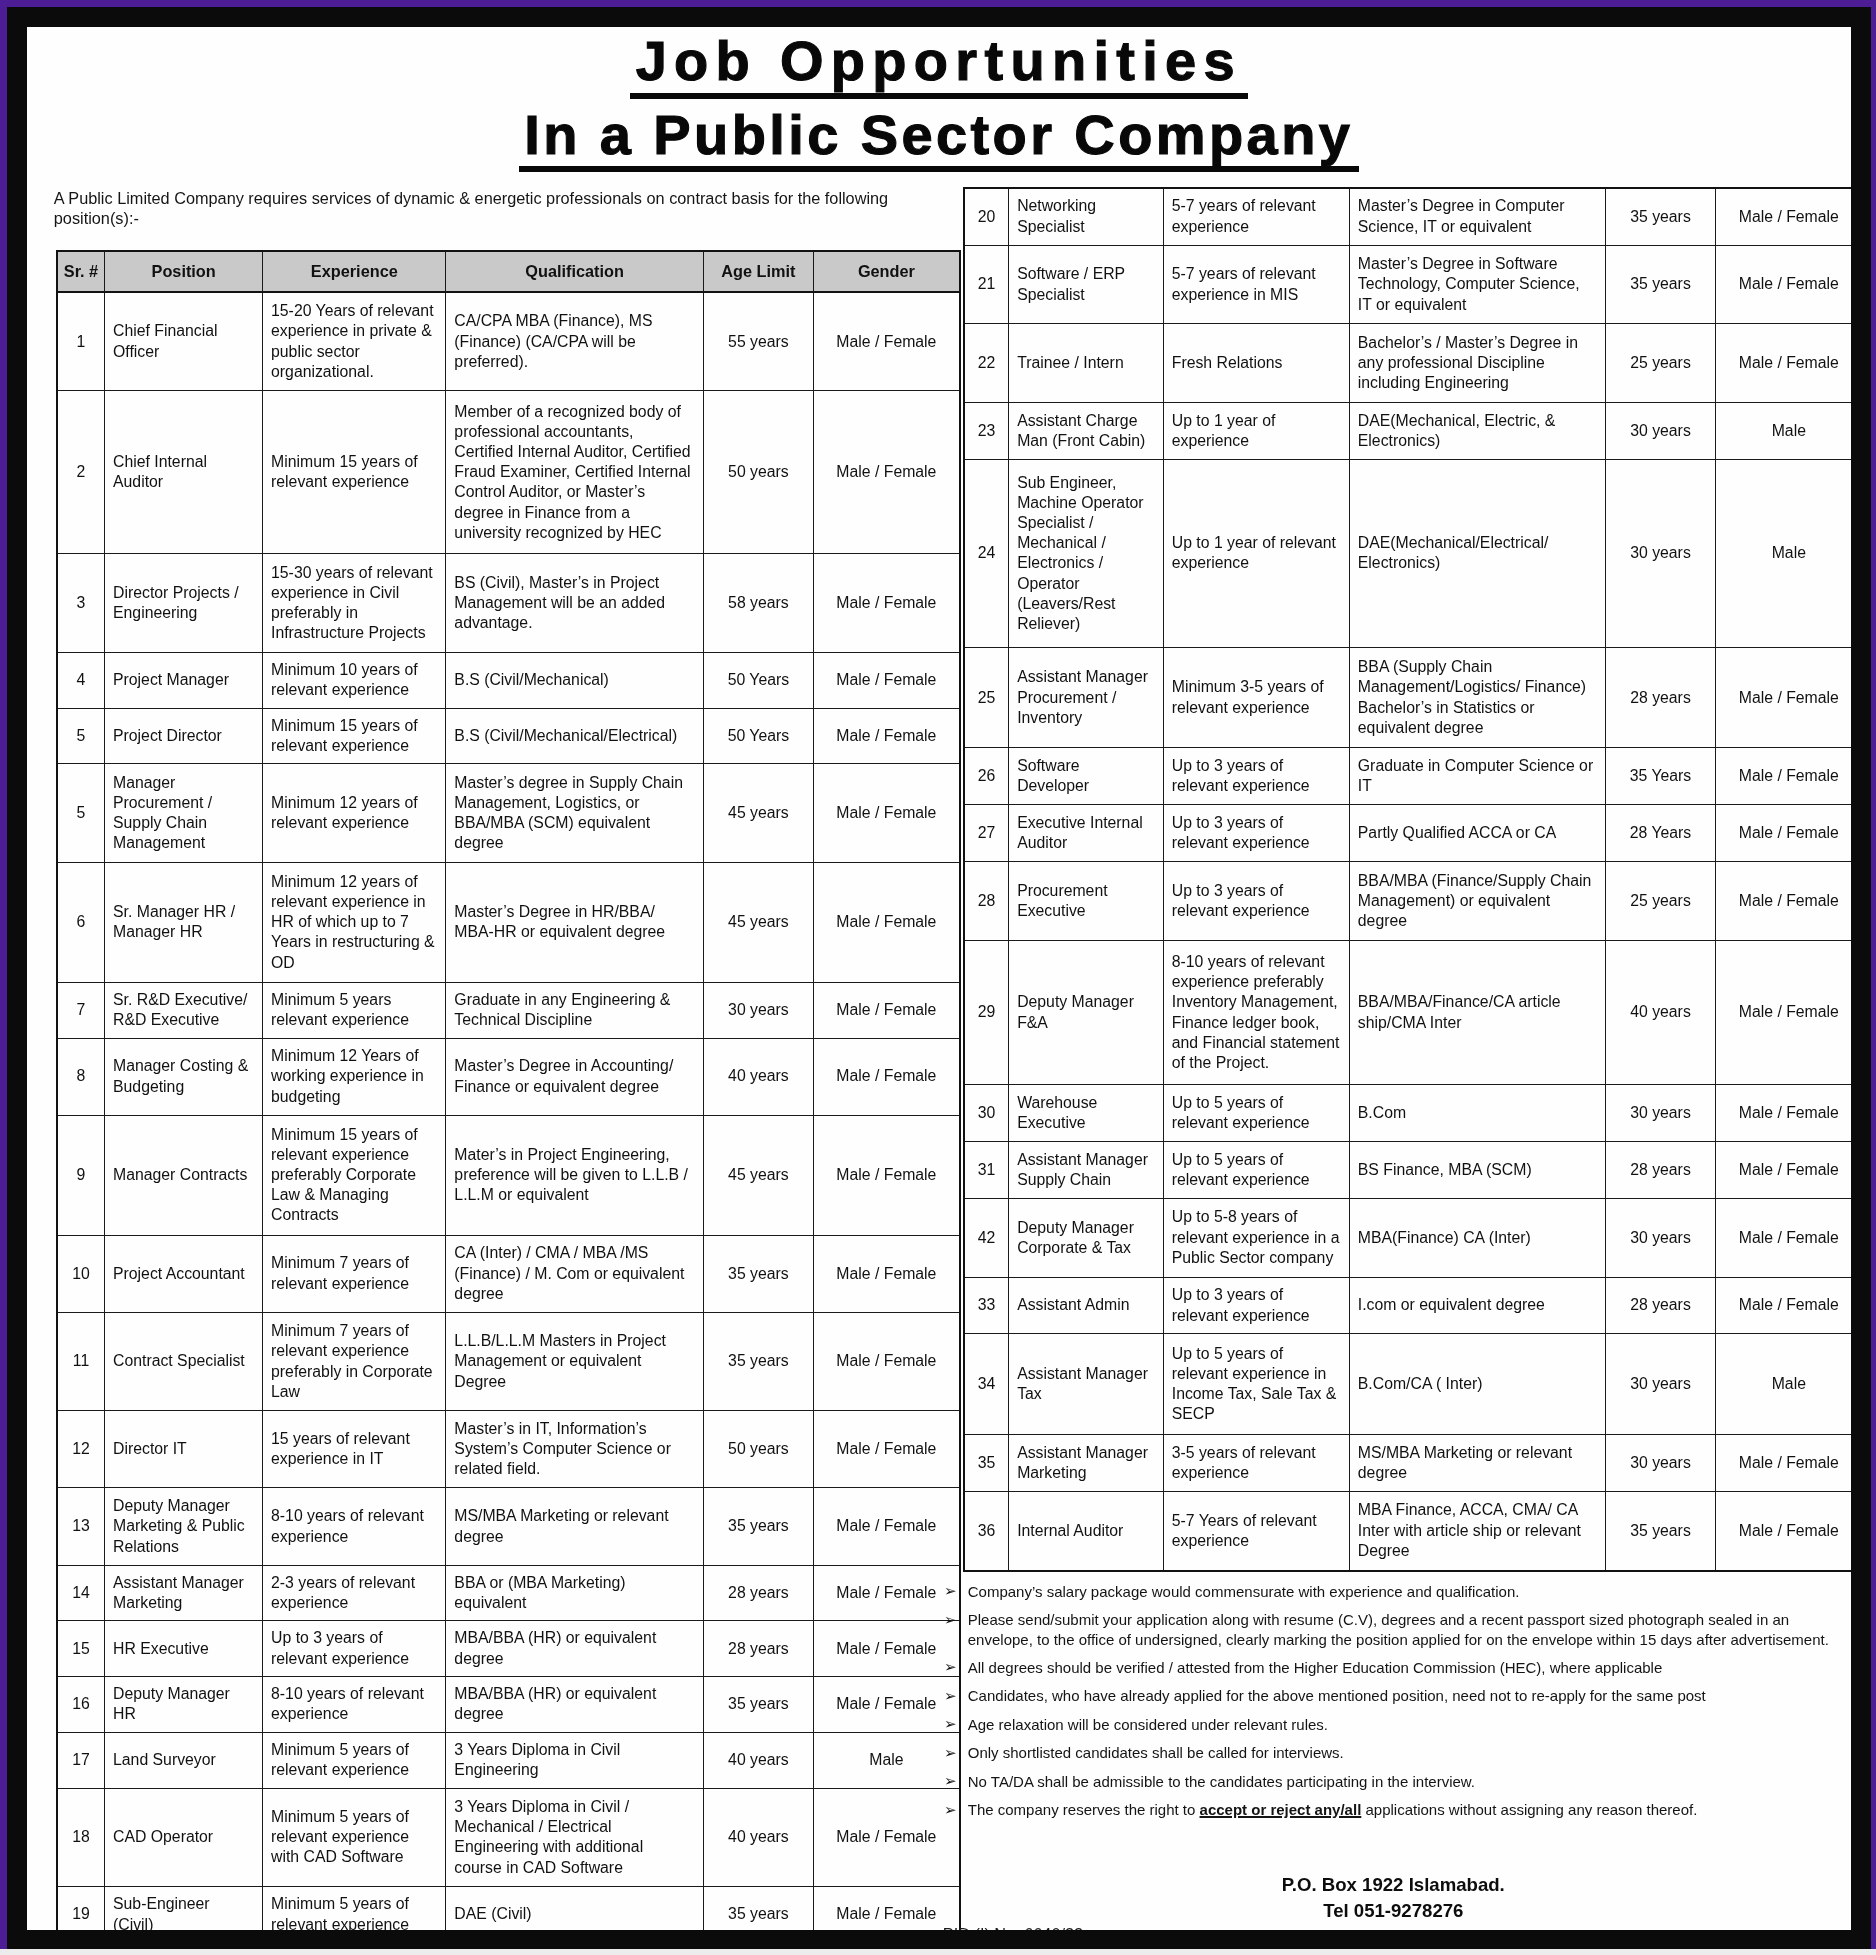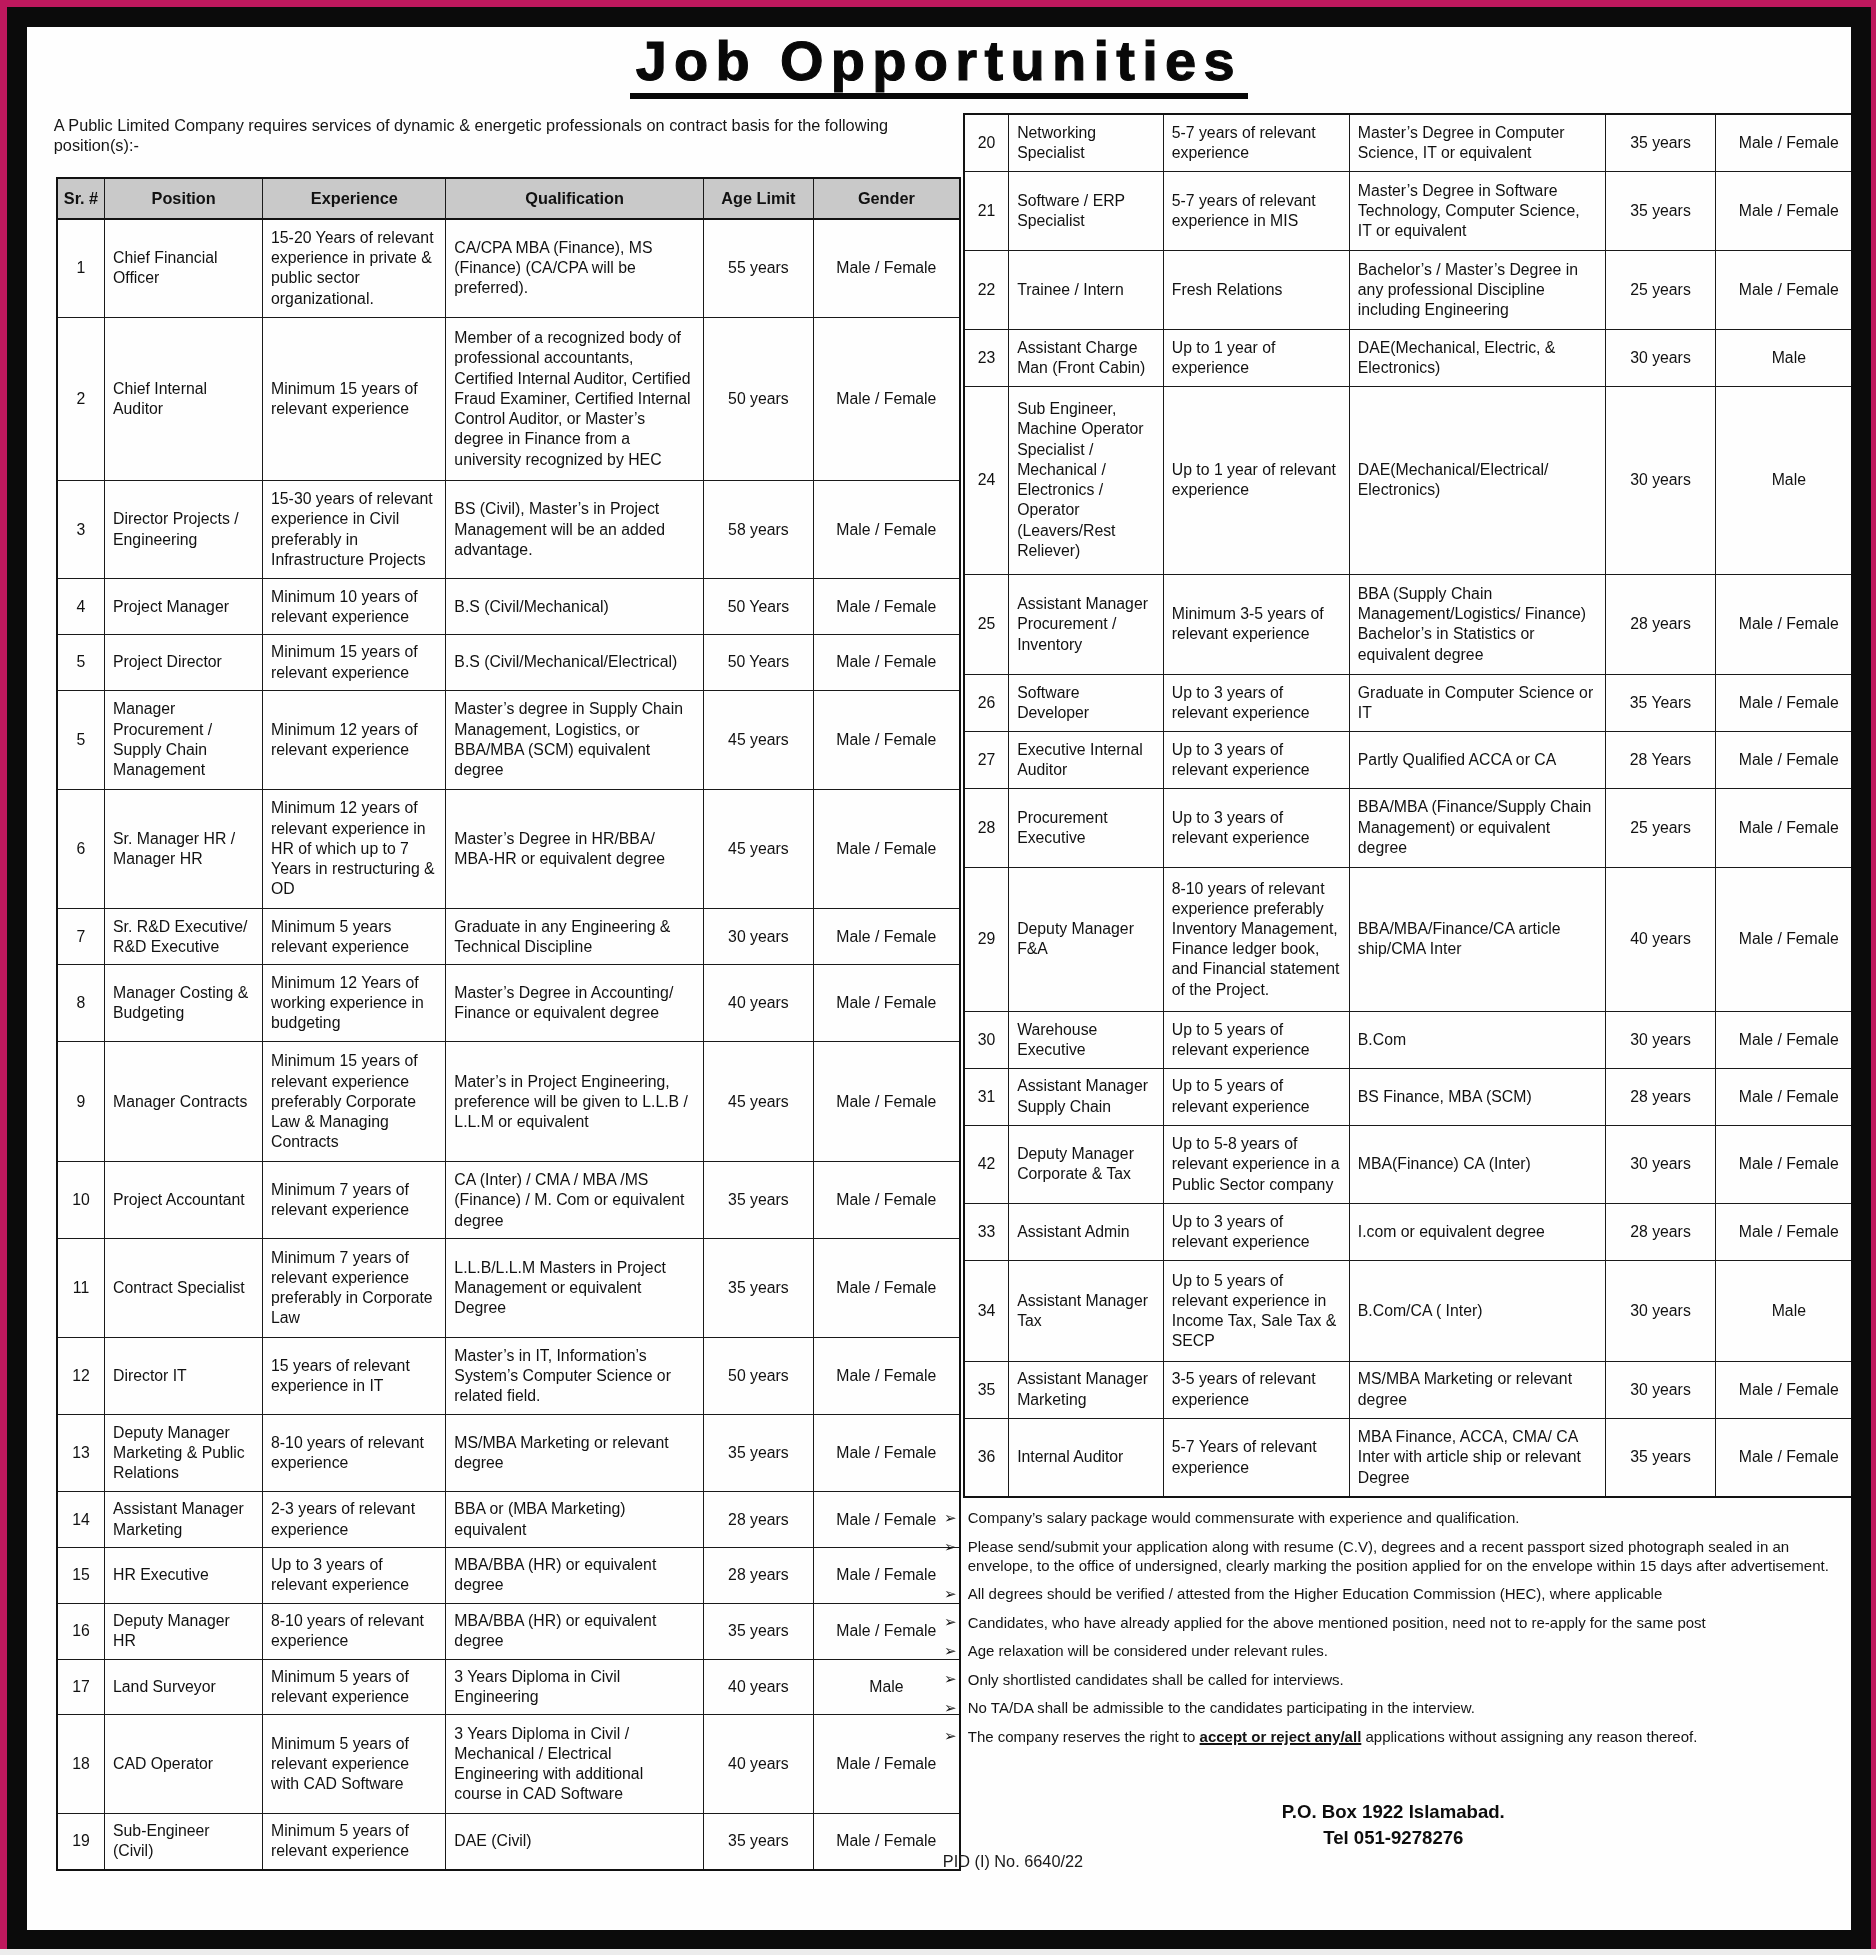--- a/index.html
+++ b/index.html
@@ -3,21 +3,21 @@
 <meta charset="utf-8">
 <style>
   * { box-sizing: border-box; }
   html,body { margin:0; padding:0; background:#ffffff; }
   body {
     width:1877px; height:1955px;
     font-family:"Liberation Sans", sans-serif;
     color:#111;
     position:relative;
   }
-  .page { width:1877px; height:1955px; position:relative; background:#be185d; }
+  .page { width:1877px; height:1955px; position:relative; background:#4c1d95; }
   .page-bottom-strip { position:absolute; left:0; right:0; bottom:0; height:5.6px; background:#ececec; }
   .ad {
     position:absolute; left:6.8px; top:6.8px; width:1864px; height:1943px;
     border:20px solid #0b0b0b;
     background:#fefefe;
     padding:5.6px 9px 4.5px 9px;
     overflow:hidden;
   }
   .title-block { text-align:center; margin-top:1.1px; line-height:1.0; }
   .title-line {
@@ -69,20 +69,21 @@
   .pid { font-size:16.3px; margin-top:1.1px; text-align:left; color:#1a1a1a; }
 </style>
 </head>
 <body>
 
 <div class="page">
   <div class="ad">
 
     <div class="title-block">
       <div><span class="title-line title-line1">Job Opportunities</span></div>
+      <div><span class="title-line title-line2">In a Public Sector Company</span></div>
     </div>
 
     <div class="columns">
 
       <div class="col-left">
         <p class="intro">A Public Limited Company requires services of dynamic &amp; energetic professionals on contract basis for the following position(s):-</p>
         <table class="tbl tbl-left">
           <colgroup>
             <col style="width:5.3%">
               <col style="width:17.5%">

